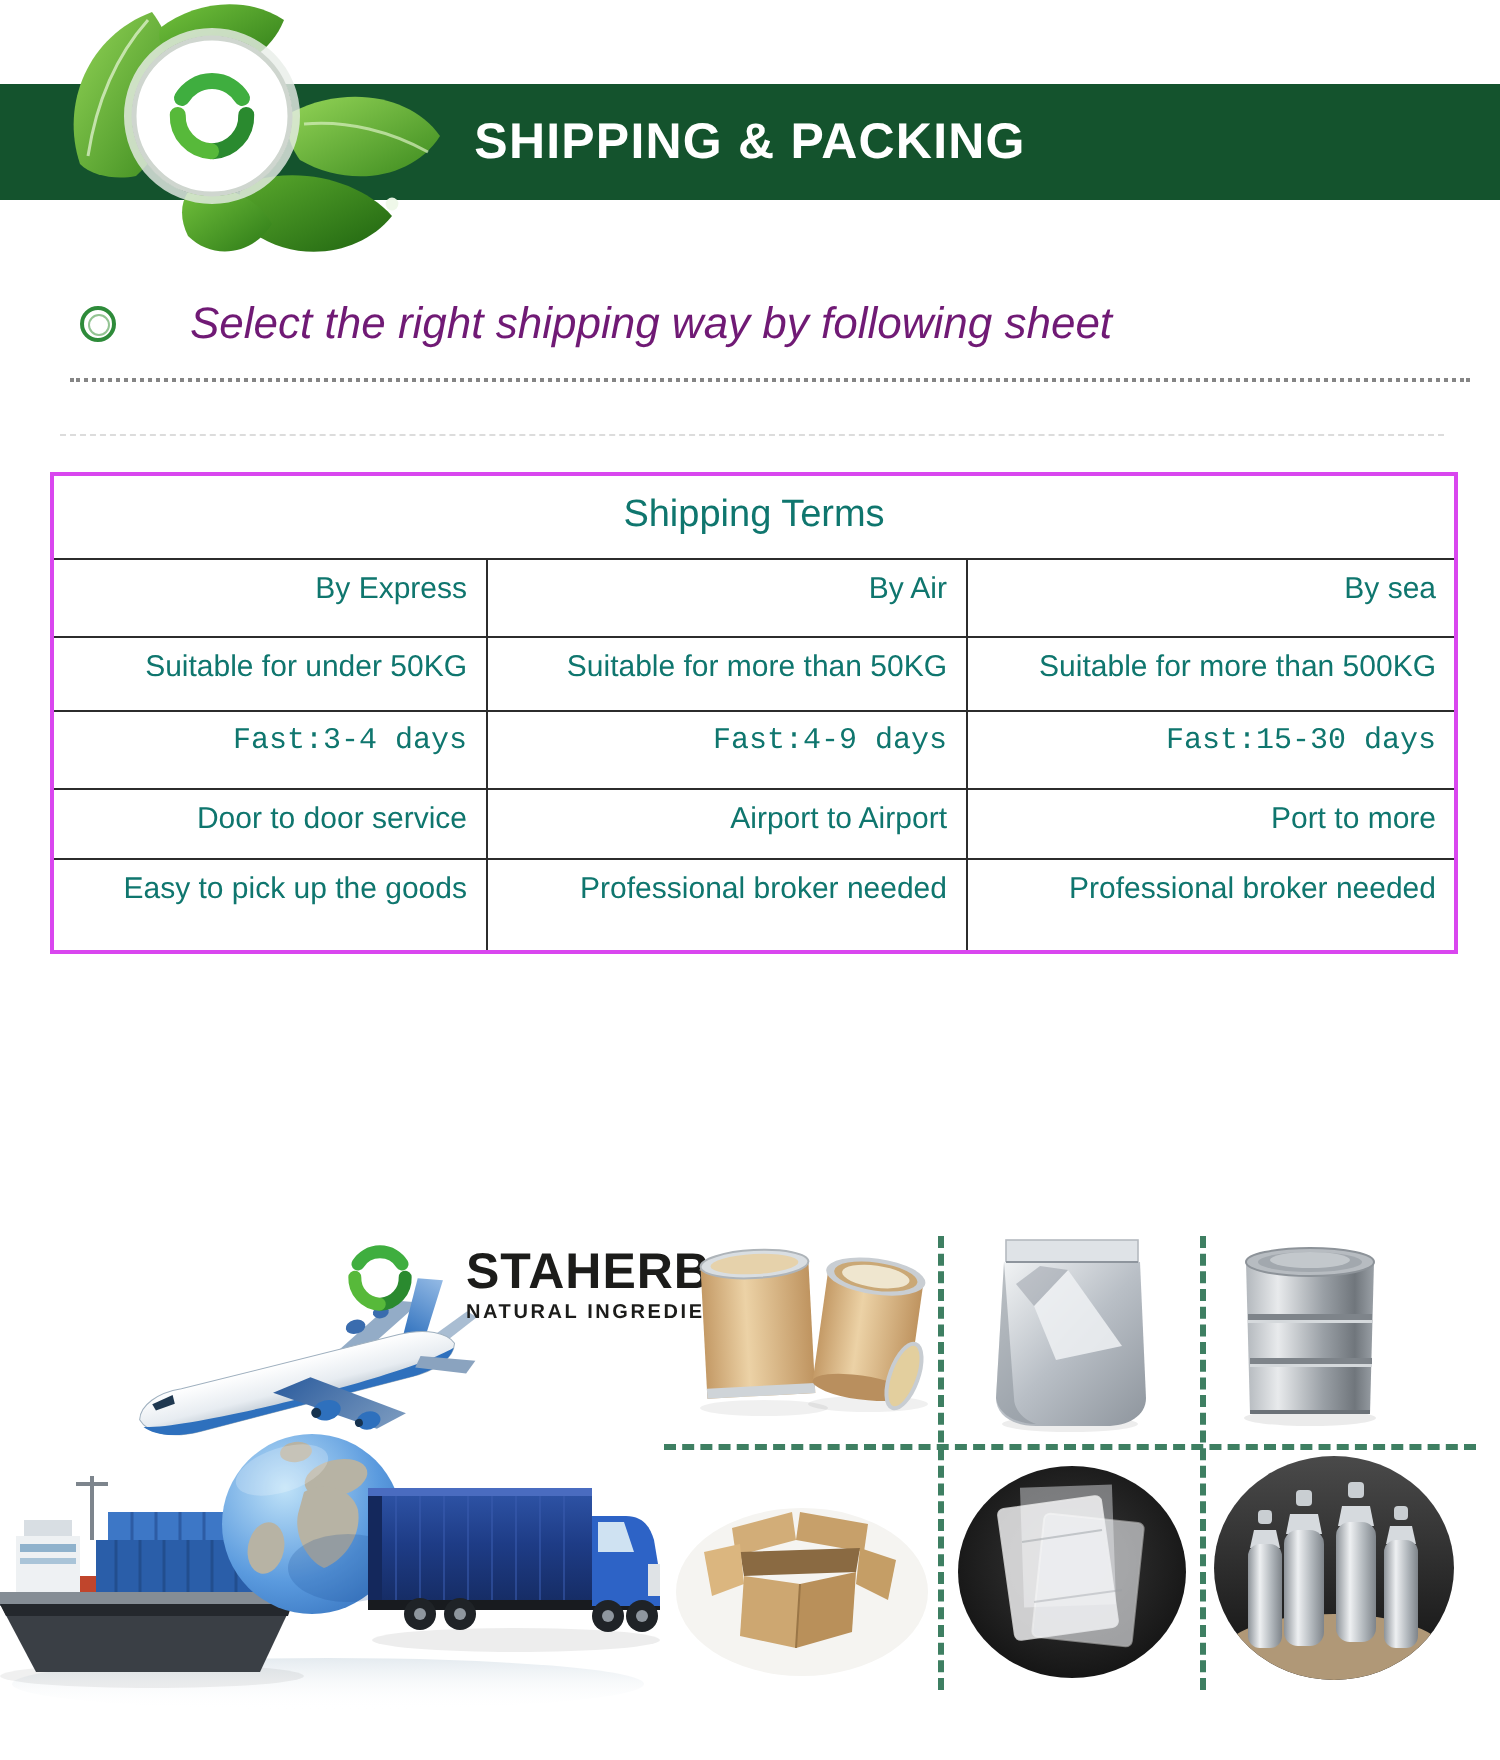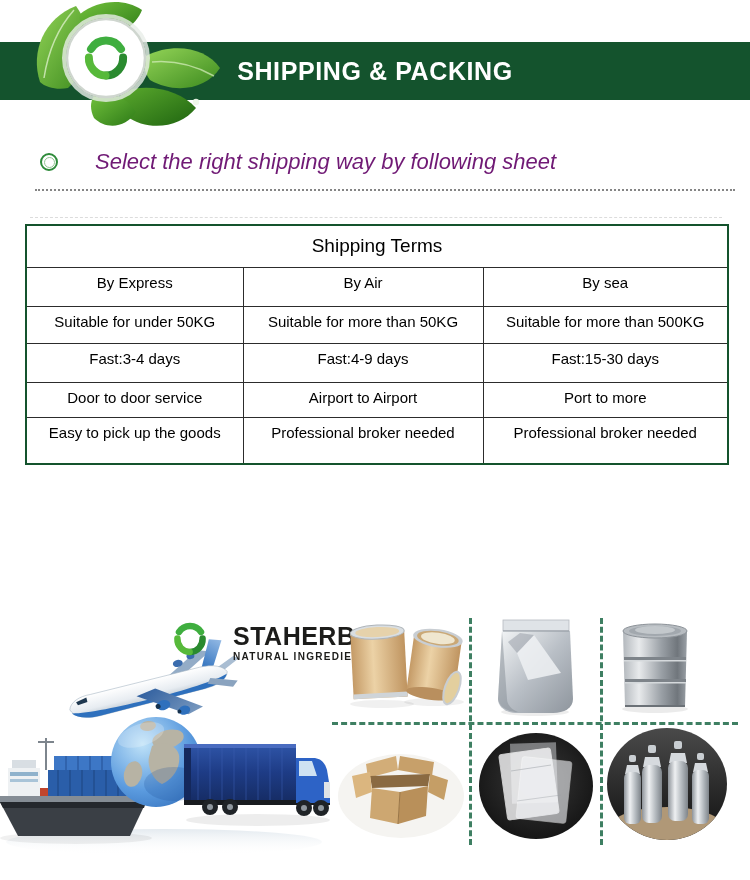--- a/index.html
+++ b/index.html
@@ -18,26 +18,26 @@
   .heading-row.h1{top:149px;}
   .heading-row.h2{top:542px;}
   .bullet{width:14px;height:14px;border:2.5px solid #2e8b3a;border-radius:50%;position:relative;flex:none;background:#fff;}
   .bullet::after{content:"";position:absolute;inset:1.5px;border:1.5px solid #93c493;border-radius:50%;}
   .h-text{font-style:italic;font-size:22px;color:#701a75;white-space:nowrap;}
 
   .dotline{position:absolute;left:35px;top:189px;width:700px;height:0;border-top:2px dotted #858585;}
   .faintline{position:absolute;left:30px;top:217px;width:692px;height:0;border-top:1px dashed #dcdcdc;}
 
   
-  table.shipping{position:absolute;left:25px;top:224px;width:702px;border-collapse:collapse;
-    table-layout:fixed;font-size:15px;color:#000000;border:2px solid #14532d;}
+  table.shipping{position:absolute;left:25px;top:236px;width:702px;border-collapse:collapse;
+    table-layout:fixed;font-size:15px;color:#0f766e;border:2px solid #d946ef;}
   table.shipping th,table.shipping td{border:1px solid #2c2c2c;vertical-align:top;padding:6px 9px 0 9px;
-    font-weight:normal;text-align:center;overflow:hidden;white-space:nowrap;}
+    font-weight:normal;text-align:right;overflow:hidden;white-space:nowrap;}
   table.shipping th.caption{ text-align:center;font-size:19px;vertical-align:middle;padding:0;}
-  tr.r0{height:42px;} tr.r1{height:39px;} tr.r2{height:37px;} tr.r3{height:39px;}
+  tr.r0{height:42px;} tr.r1{height:39px;} tr.r2{height:37px;} tr.r3{height:39px;font-family:Liberation Mono, monospace;}
   tr.r4{height:41px;} tr.r5{height:35px;} tr.r6{height:47px;}
 
   
   .composite{position:absolute;left:-4px;top:612px;width:342px;height:250px;}
   .brand{position:absolute;left:167px;top:612px;display:flex;align-items:flex-start;gap:20px;}
   .brand-mark{width:46px;height:54px;flex:none;}
   .brand-text{display:flex;flex-direction:column;margin-top:12px;}
   .brand-name{font-size:25px;font-weight:bold;letter-spacing:.5px;color:#1c1c1a;line-height:1;}
   .brand-tag{font-size:10px;letter-spacing:1.3px;color:#1c1c1a;margin-top:2px;font-weight:bold;}
 

